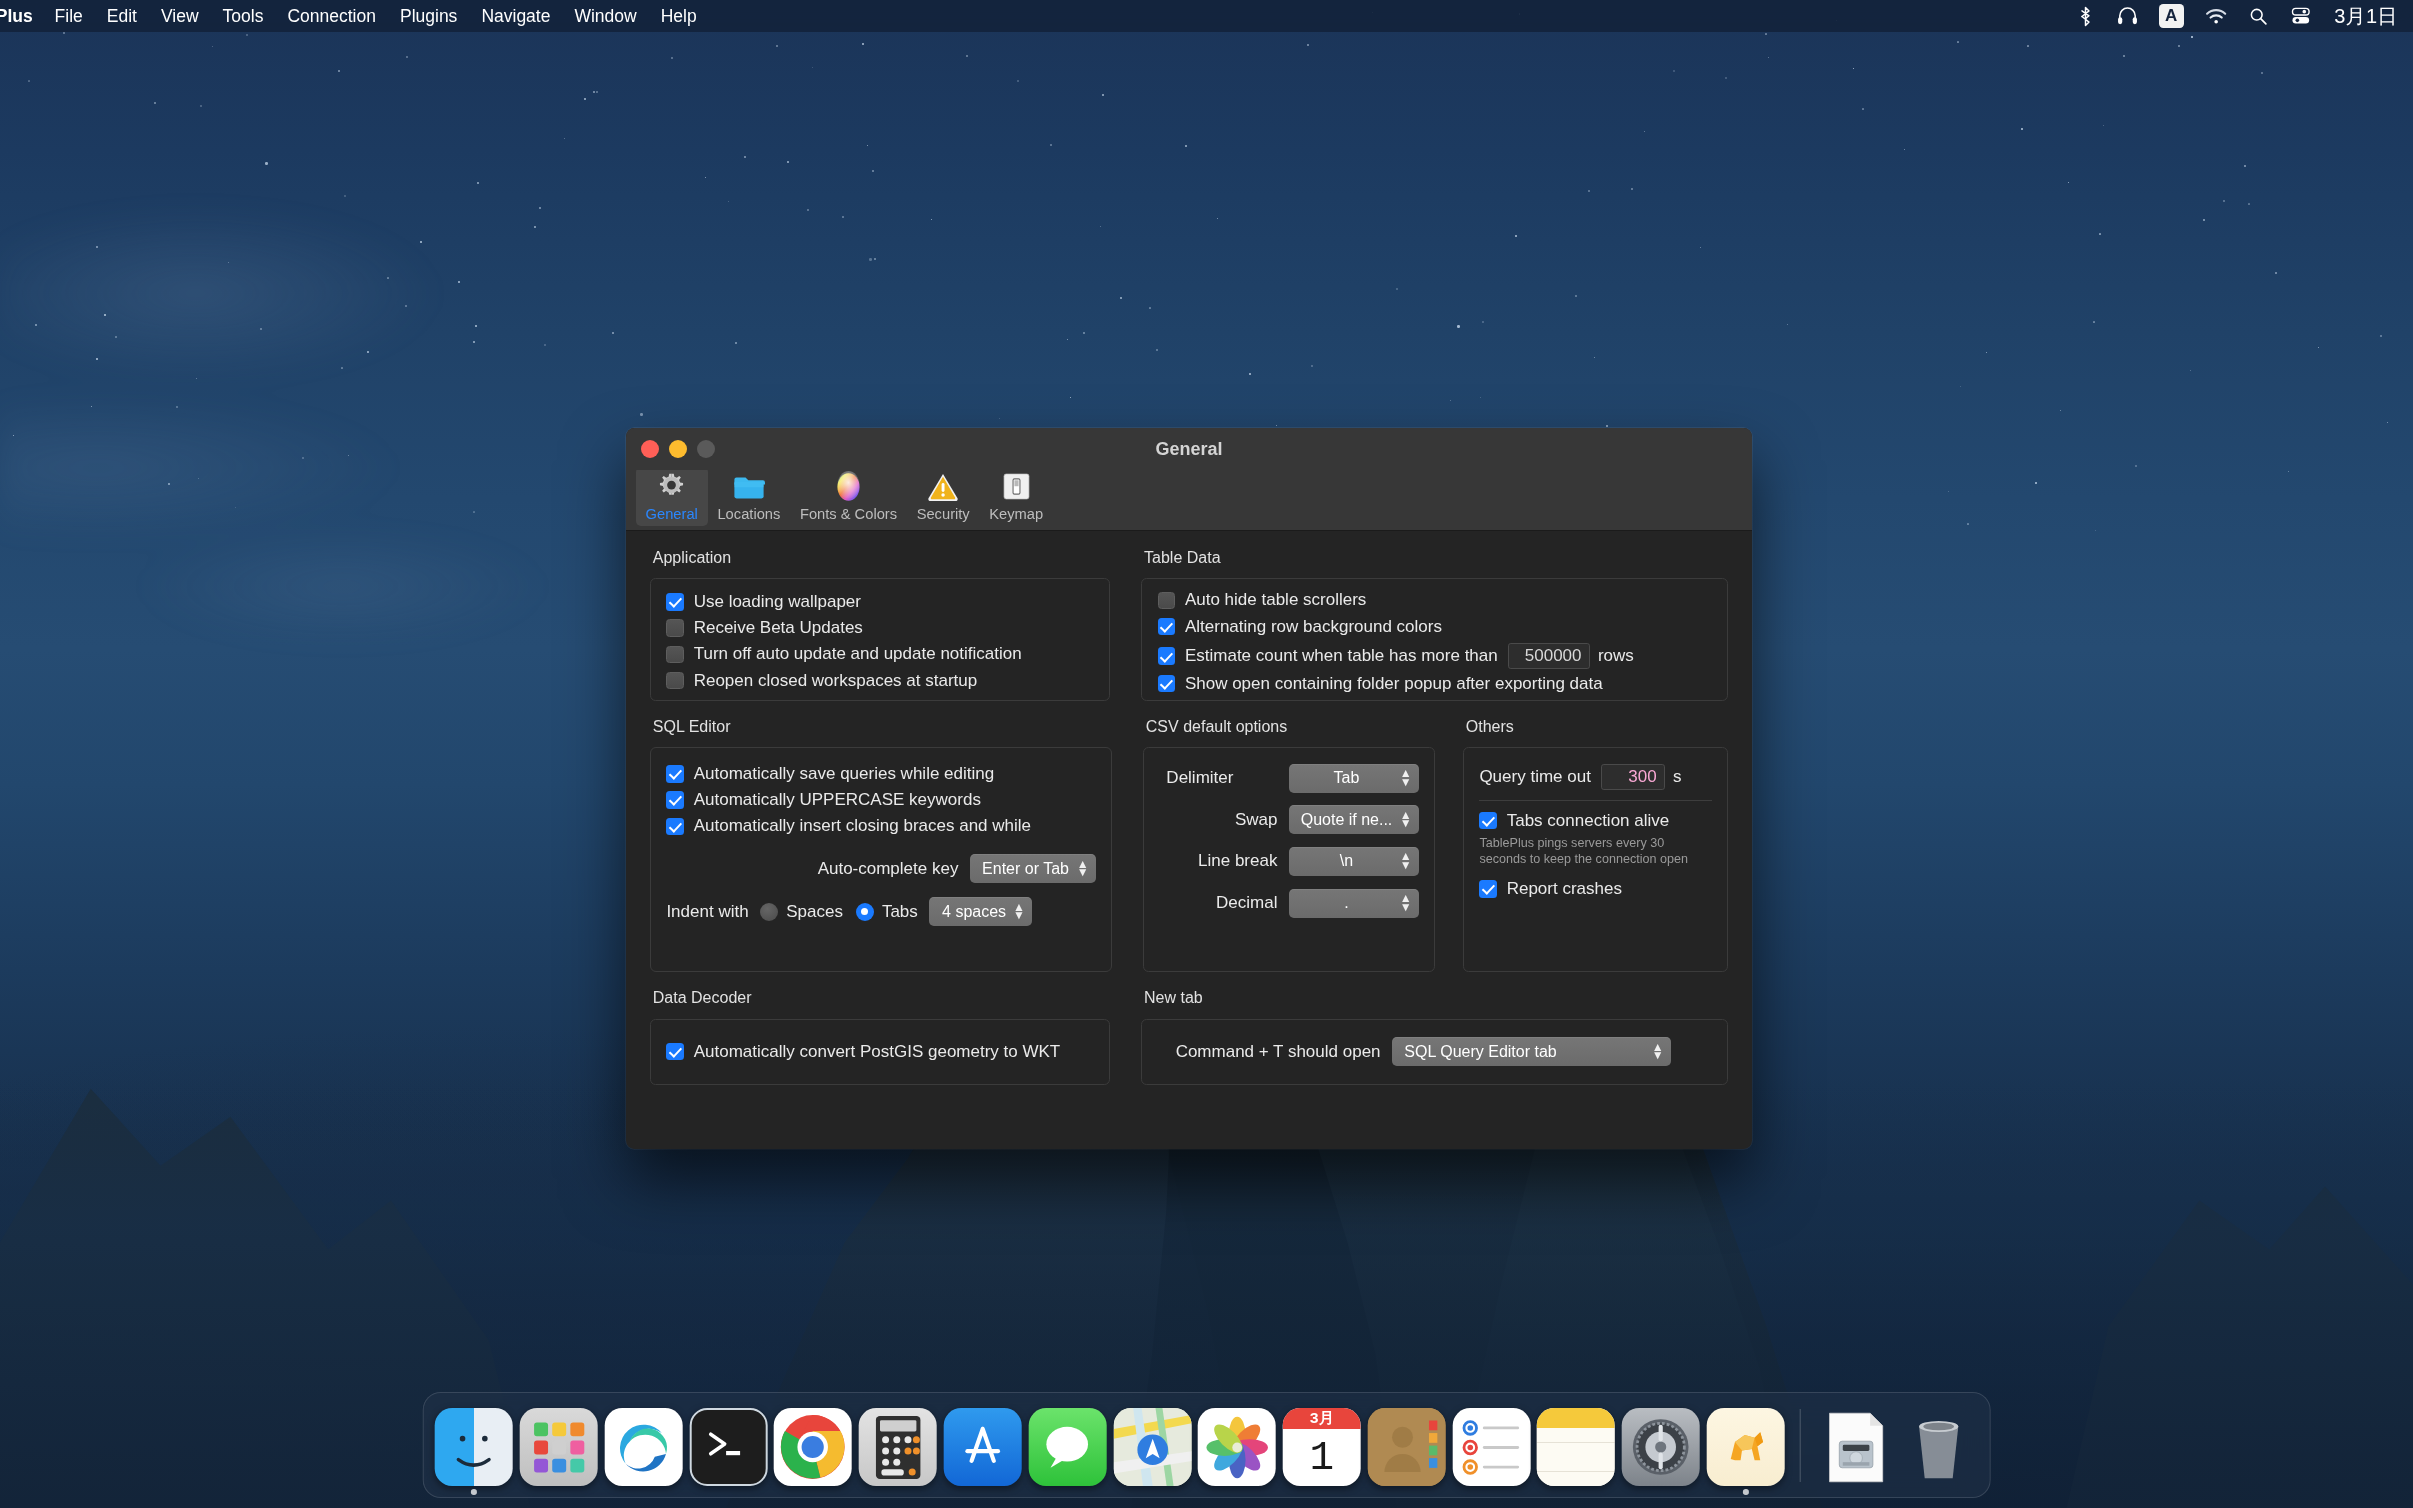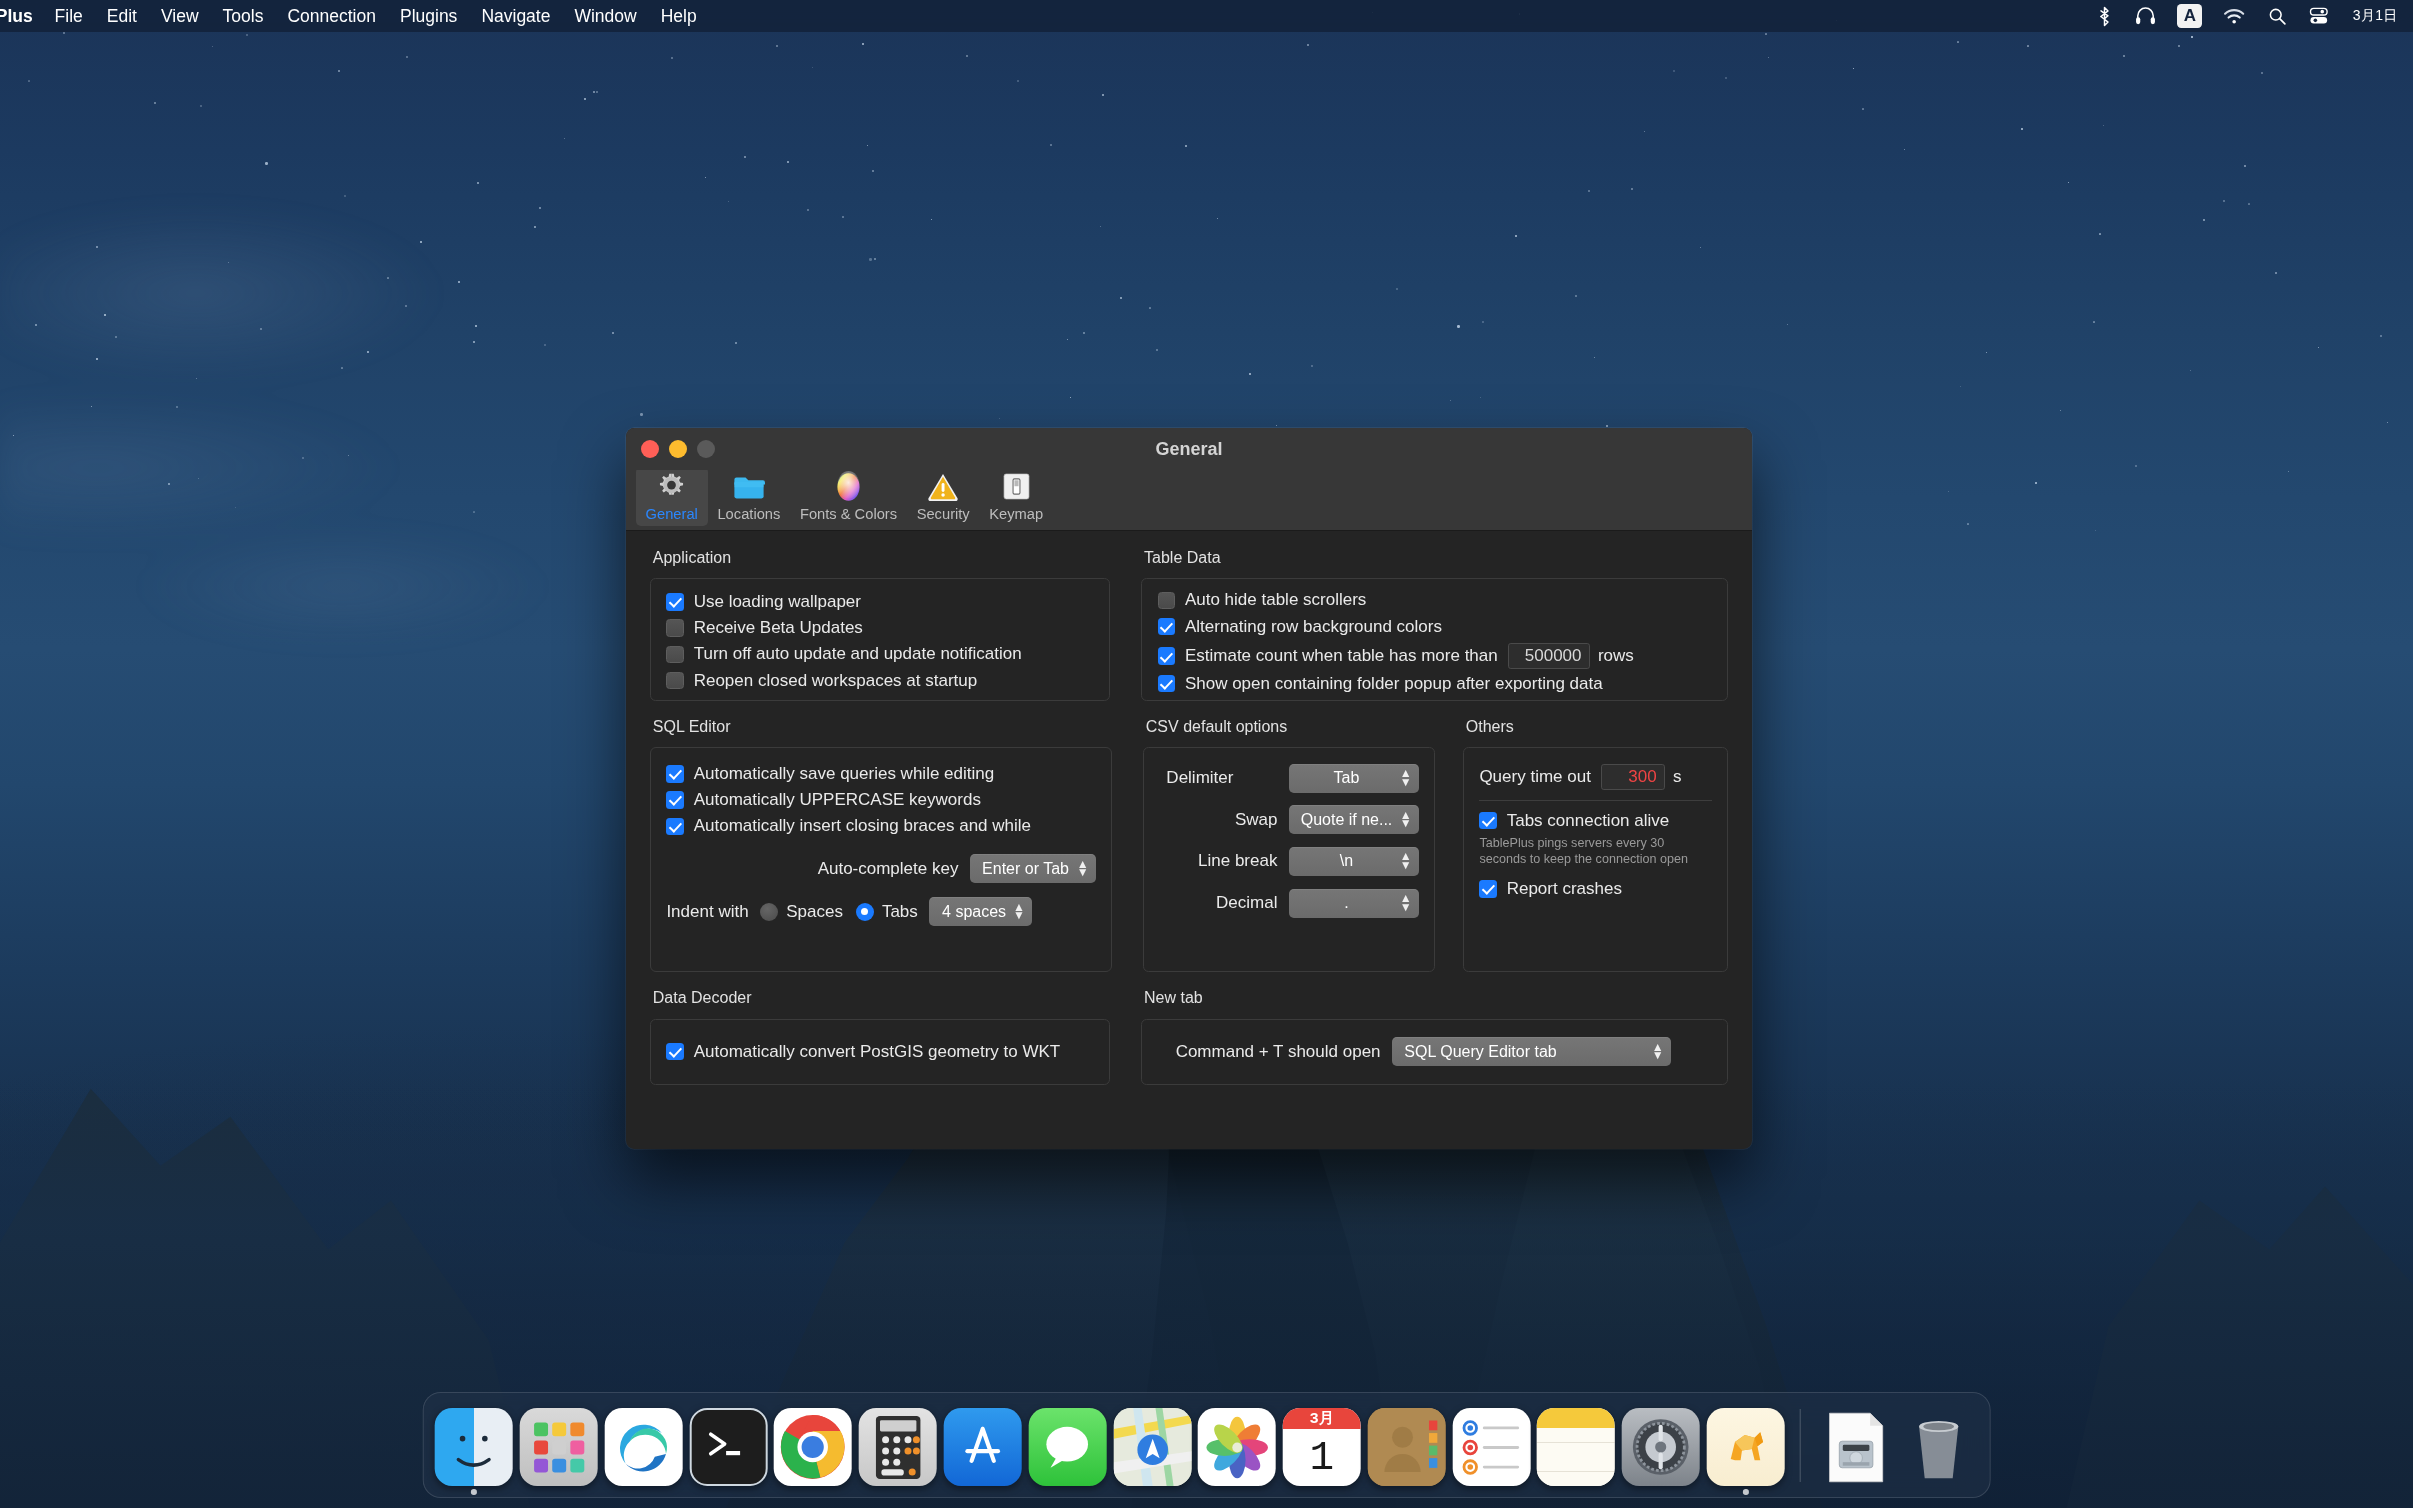--- a/index.html
+++ b/index.html
@@ -76,21 +76,21 @@
                padding-right:15.4px; gap:0; }
   .status-item{ height:100%; display:flex; align-items:center; padding:0 11.2px; }
   .status-item.input-src{
     padding:0; margin:0 9.8px;
   }
   .abox{
     background:#f2f2f2; color:#14233c; border-radius:4.2px;
     width:25px; height:24px; display:flex; align-items:center; justify-content:center;
     font-size:17px; font-weight:600;
   }
-  .clock{ font-size:14px; padding-right:0; padding-left:12.6px; letter-spacing:0.3px;}
+  .clock{ font-size:20px; padding-right:0; padding-left:12.6px; letter-spacing:0.3px;}
 
   
   #prefs{
     position:absolute;
     left:626px; top:428px;
     width:1126px; height:721px;
     background:#242424;
     border-radius:8.4px;
     box-shadow:0 31px 63px rgba(0,0,0,.62), 0 0 0 0.7px rgba(255,255,255,.10);
     overflow:hidden;
@@ -182,21 +182,21 @@
     font-size:12px; color:#f0f0f0;
   }
   .pop.center-txt{ justify-content:center; }
 
   
   .numfield{
     background:#2d2d2d; border:0.7px solid #4a4a4a; border-radius:2.8px;
     height:26.5px; display:inline-flex; align-items:center; justify-content:flex-end;
     padding:0 7px; font-size:17px; color:#d8d8d8;
   }
-  .numfield.placeholder{ color:#ef4444; }
+  .numfield.placeholder{ color:#f9a8d4; }
 
   .lbl{ font-size:17px; color:#eaeaea; white-space:nowrap; }
   .hint{ font-size:12.6px; color:#9a9a9a; line-height:1.32; }
   .hr{ height:0.7px; background:#3d3d3d; margin:9.8px 0 9.8px 0; }
 
   
   #dock{
     position:absolute; left:50%; transform:translateX(-50%);
     bottom:9.8px;
     height:106px;

